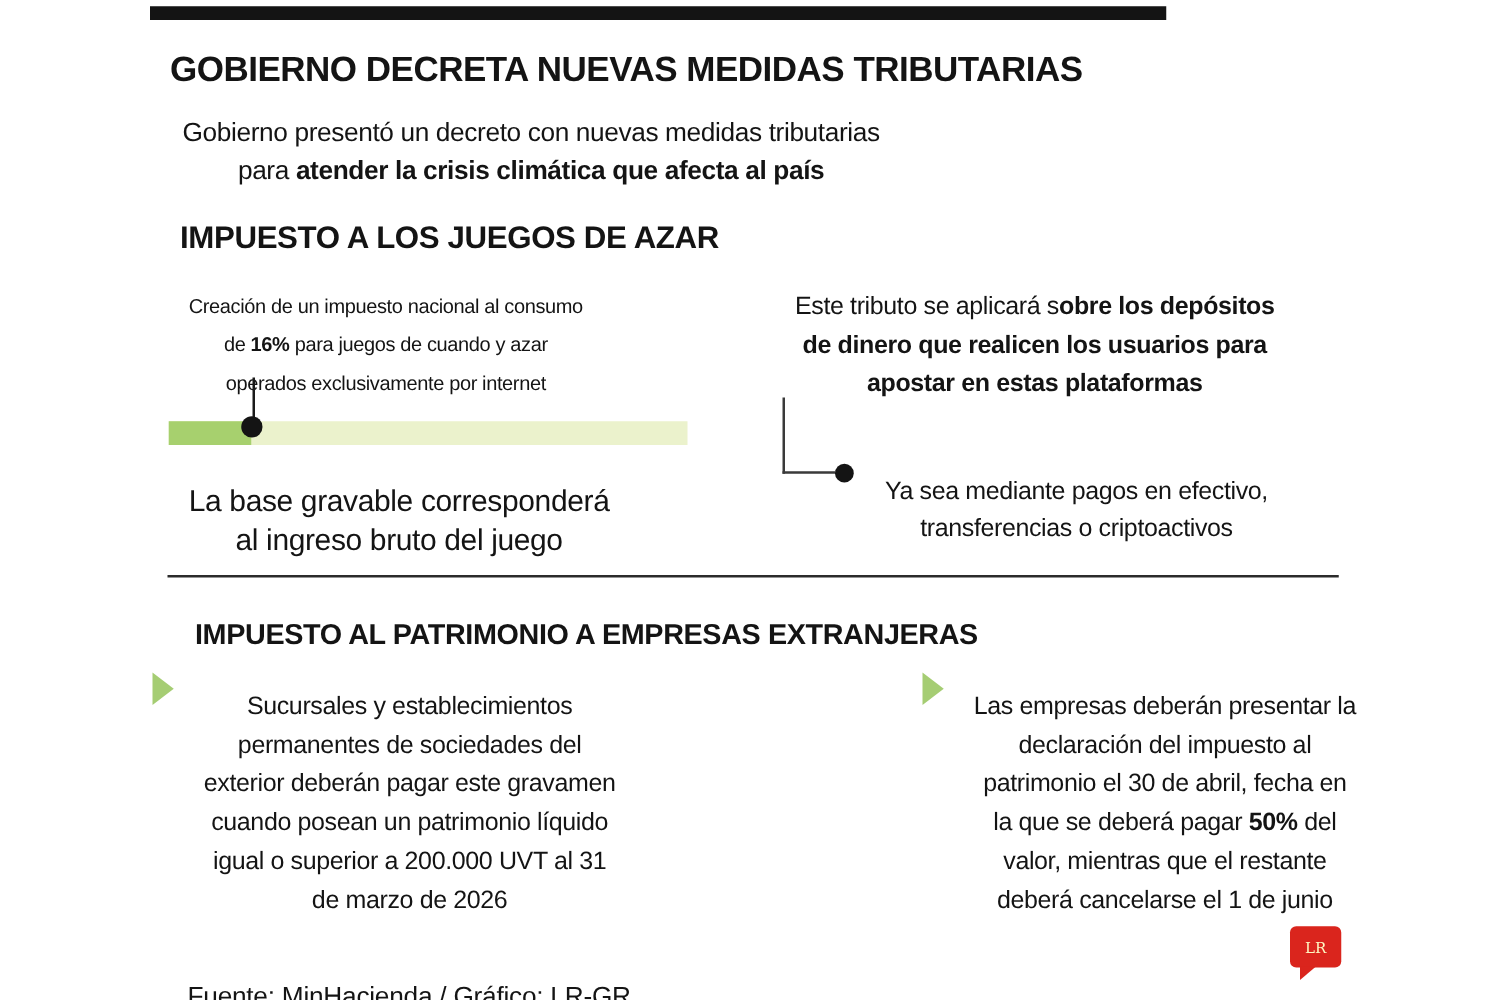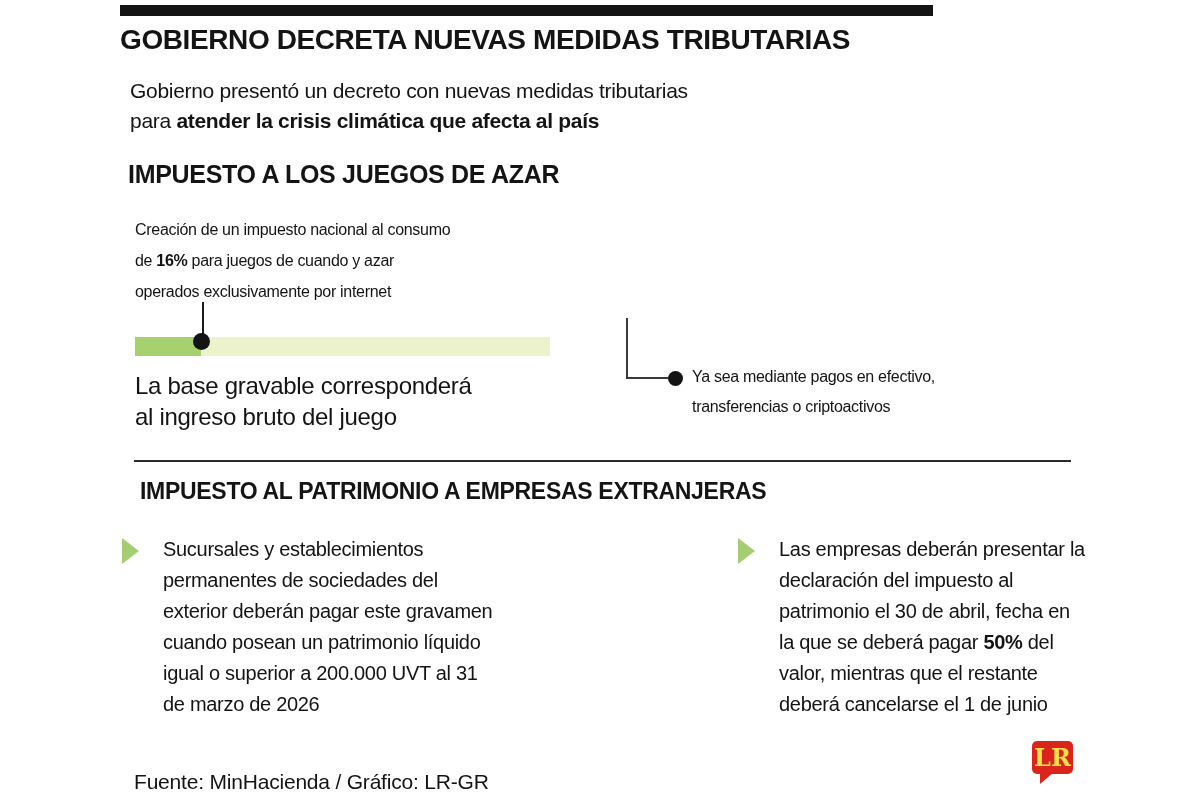--- a/index.html
+++ b/index.html
@@ -6,21 +6,21 @@
   .canvas {
     position: relative;
     width: 1200px;
     height: 800px;
     background: #ffffff;
     overflow: hidden;
     font-family: "Liberation Sans", sans-serif;
     color: var(--c-ink, #141414);
   }
   .canvas * { box-sizing: border-box; }
-  p, h1, h2 { margin: 0; }
+  p, h1, h2 { margin: 16px; text-align: center; }
   .b { font-weight: 700; }
 
   .top-bar {
     position: absolute; left: 120px; top: 5px;
     width: 813px; height: 11px; background: var(--c-ink, #141414);
   }
   .title {
     position: absolute; left: 120px; top: 24px;
     font-size: 28px; font-weight: 700; letter-spacing: -0.4px;
     white-space: nowrap;
@@ -69,35 +69,35 @@
     position: absolute; left: 626px; top: 318px;
     width: 42px; height: 61px;
     border-left: 2px solid #3a3a3a; border-bottom: 2px solid #3a3a3a;
   }
   .bullet-dot {
     position: absolute; left: 668px; top: 371px;
     width: 15px; height: 15px; border-radius: 50%; background: #141414;
   }
   .bullet-text {
     position: absolute; left: 692px; top: 362px;
-    font-size: 16px; line-height: 30px; letter-spacing: -0.3px;
+    font-size: 20px; line-height: 30px; letter-spacing: -0.3px;
     white-space: pre-line;
   }
 
   .divider {
     position: absolute; left: 134px; top: 460px;
     width: 937px; height: 0; border-top: 2px solid #2b2b2b;
   }
   .s2-heading {
     position: absolute; left: 140px; top: 478px;
     font-size: 23px; font-weight: 700; letter-spacing: -0.3px;
     white-space: nowrap;
   }
 
-  .col { position: absolute; display: flex; gap: 24px; }
+  .col { position: absolute; display: flex; gap: 8px; }
   .col-1 { left: 122px; top: 534px; }
   .col-2 { left: 523px; top: 534px; }
   .col-3 { left: 738px; top: 534px; }
   .tri {
     flex: 0 0 auto; width: 0; height: 0; margin-top: 4px;
     border-left: 17px solid var(--c-marker, #a5cd73);
     border-top: 13px solid transparent;
     border-bottom: 13px solid transparent;
   }
   .col-text {
@@ -109,22 +109,22 @@
     position: absolute; left: 134px; top: 770px;
     font-size: 21px; letter-spacing: -0.2px;
   }
   .logo {
     position: absolute; left: 1032px; top: 741px;
     width: 41px; height: 33px; background: var(--c-logo, #da251d);
     border-radius: 5px;
     display: flex; align-items: center; justify-content: center;
   }
   .logo-text {
-    color: #fde047; font-family: "DejaVu Serif", serif;
-    font-weight: 700; font-size: 24px; line-height: 1;
+    color: #fef9c3; font-family: "DejaVu Serif", serif;
+    font-weight: 400; font-size: 12px; line-height: 1;
   }
   .logo-tail {
     position: absolute; left: 8px; top: 32px;
     width: 0; height: 0;
     border-top: 11px solid var(--c-logo, #da251d);
     border-right: 13px solid transparent;
   }
 </style>
 </head>
 <body>
@@ -146,20 +146,23 @@
 
   <div class="dot-line"></div>
   <div class="bar-track">
     <div class="bar-fill" style="width: 16%;"></div>
   </div>
   <div class="bar-dot"></div>
 
   <p class="s1-caption">La base gravable corresponderá
 al ingreso bruto del juego</p>
 
+  <p class="s1-right-text"><span>Este tributo se aplicará s</span><span class="b">obre los depósitos
+de dinero que realicen los usuarios para
+apostar en estas plataformas</span></p>
 
   <div class="connector"></div>
   <div class="bullet-dot"></div>
   <p class="bullet-text">Ya sea mediante pagos en efectivo,
 transferencias o criptoactivos</p>
 
   <div class="divider"></div>
 
   <h2 class="s2-heading">IMPUESTO AL PATRIMONIO A EMPRESAS EXTRANJERAS</h2>
 

